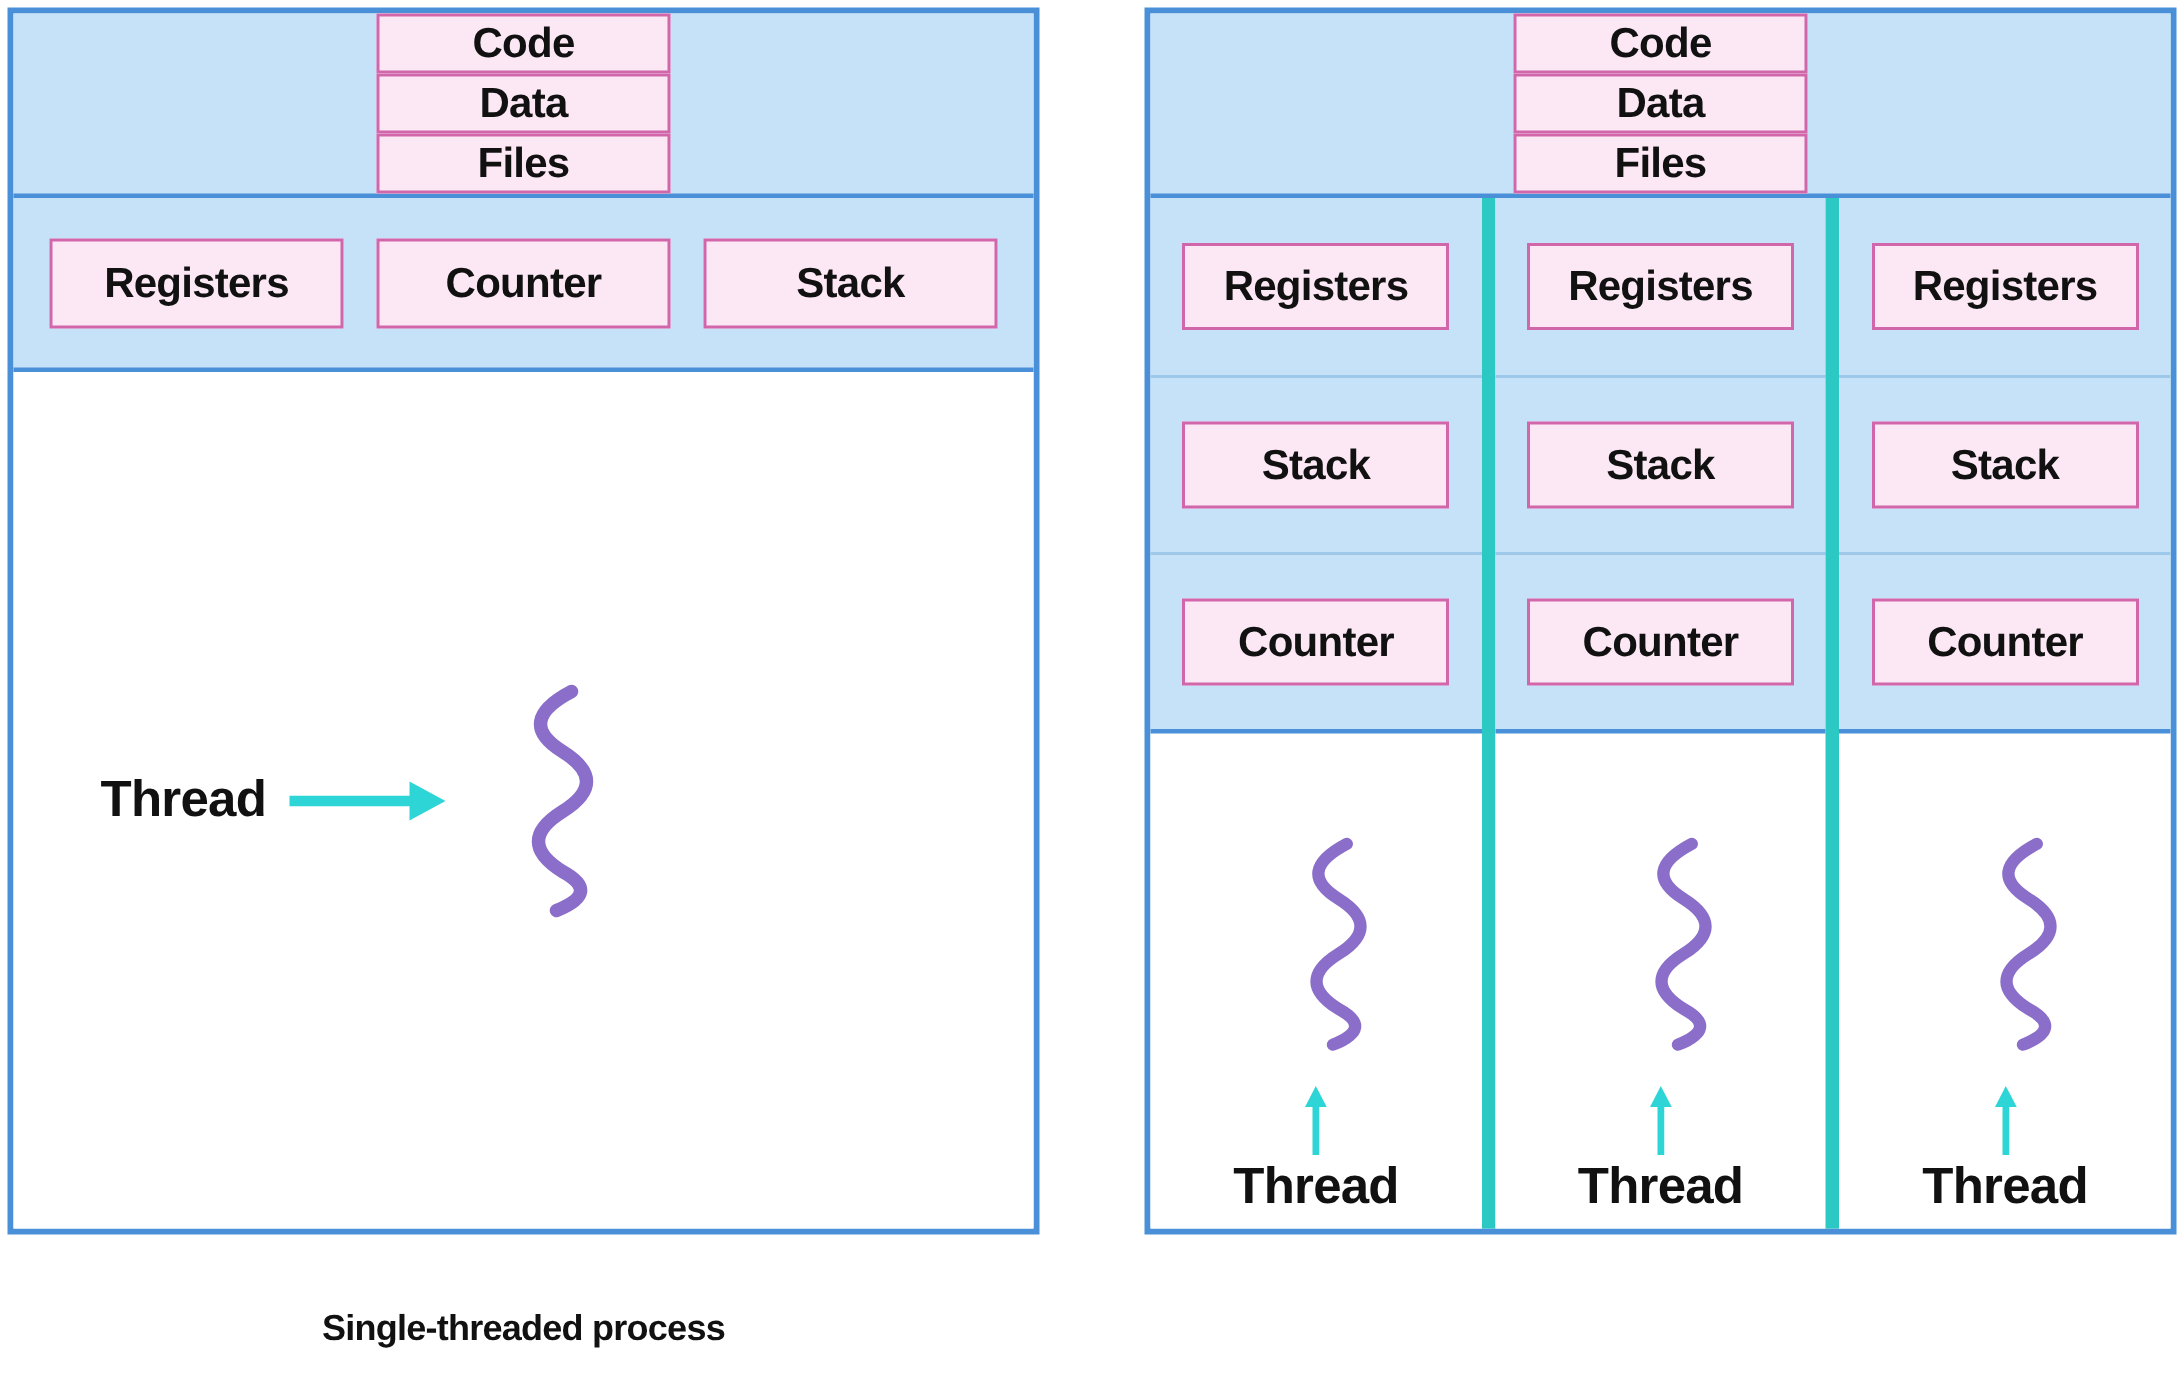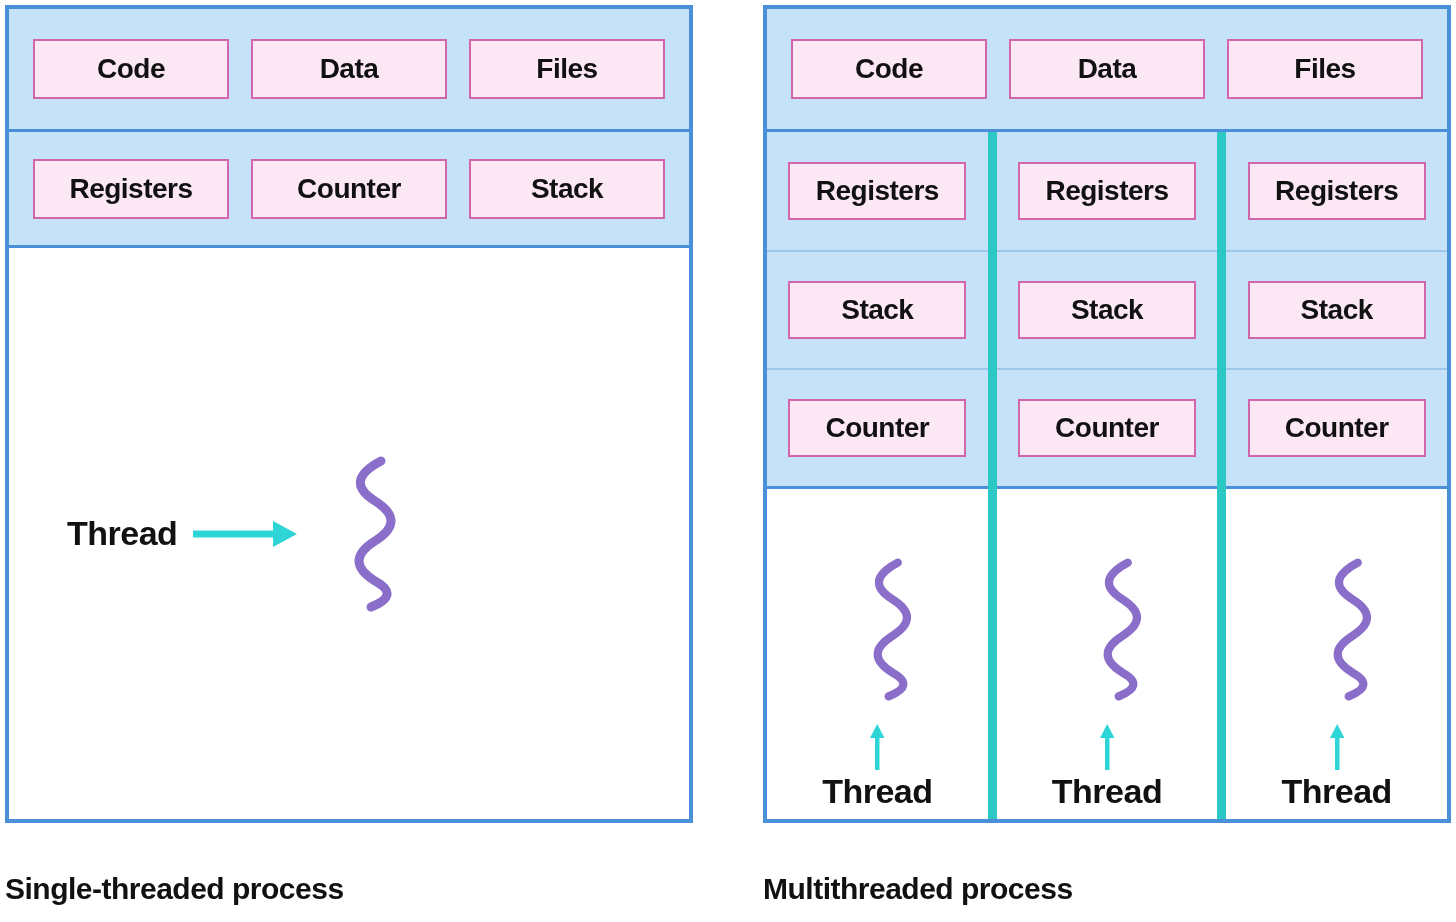--- a/index.html
+++ b/index.html
@@ -38,20 +38,21 @@
   .panel-right{left:763px;}
 
   .proc-top{
     height:123px;
     background:var(--panel_fill);
     border-bottom:3px solid var(--panel_border);
     display:flex;
     align-items:center;
     justify-content:space-between;
     padding:0 24px;
+    flex-direction:column;
   }
   .state-row{
     height:116px;
     background:var(--panel_fill);
     border-bottom:3px solid var(--panel_border);
     display:flex;
     align-items:center;
     justify-content:space-between;
     padding:0 24px;
   }
@@ -120,22 +121,22 @@
     justify-content:flex-end;
     padding-bottom:8px;
   }
   .thread-zone .arrow-up{margin-top:22px;display:block;}
   .thread-zone .thread-word{margin-top:2px;}
 
   .caption{
     position:absolute;
     top:872px;
     width:688px;
-    text-align:left;
-    font-size:30px;
+    text-align:center;
+    font-size:24px;
     font-weight:700;
     letter-spacing:-0.5px;
   }
   .caption-left{left:5px;}
   .caption-right{left:763px;}
 
   svg{overflow:visible;}
 </style>
 </head>
 <body>
@@ -240,15 +241,14 @@
             <polygon points="11.2,0 4,14 18.5,14" fill="var(--arrow_cyan)"></polygon>
           </svg>
           <span class="thread-word">Thread</span>
         </div>
       </div>
 
     </div>
   </div>
 
   <div class="caption caption-left">Single-threaded process</div>
-  <div class="caption caption-right">Multithreaded process</div>
 
 </div>
 
 </body></html>

